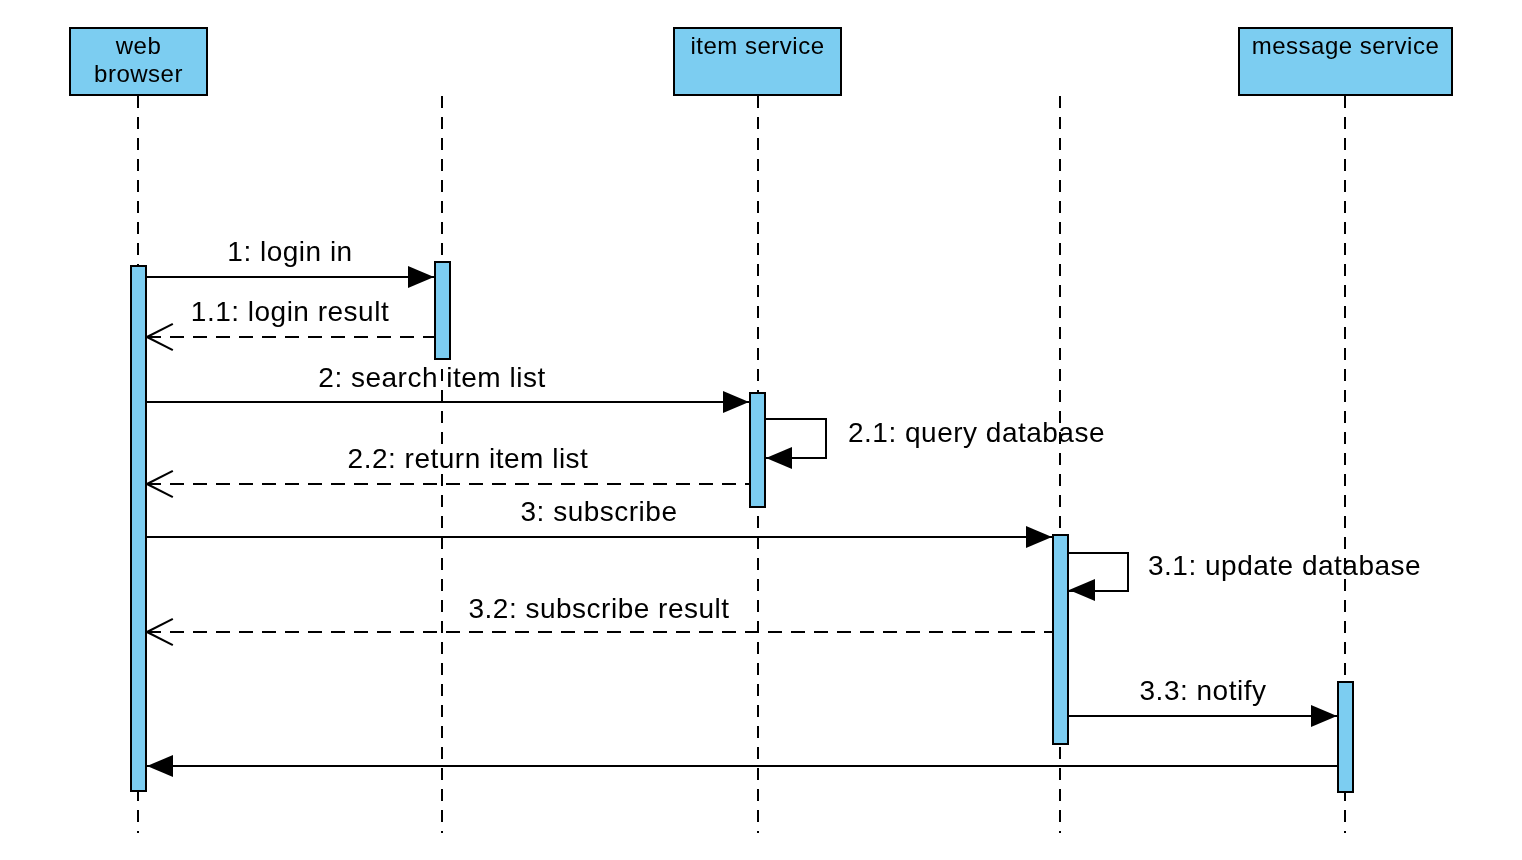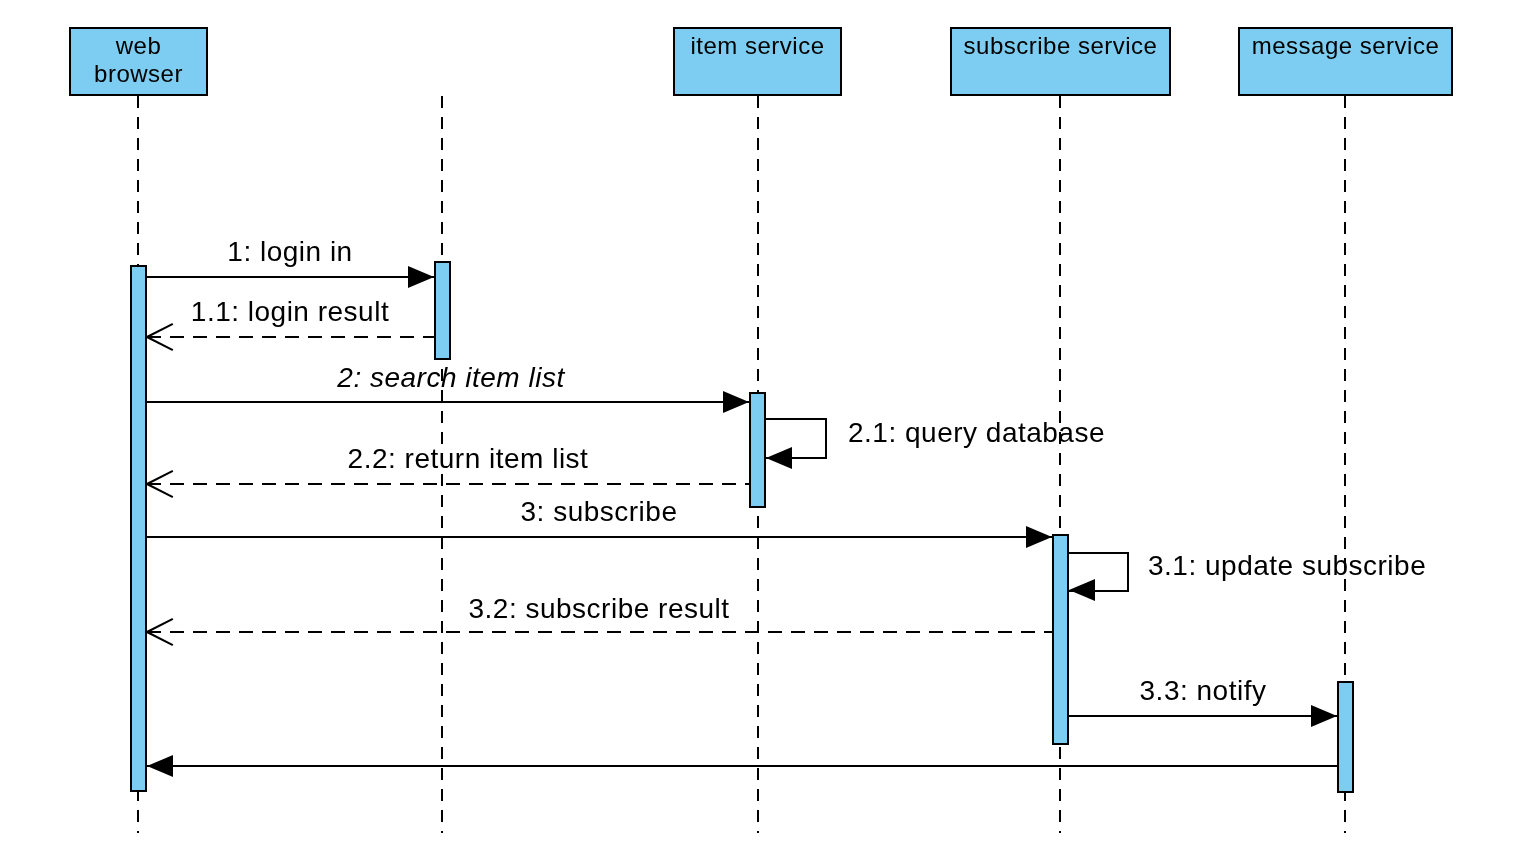--- a/index.html
+++ b/index.html
@@ -108,60 +108,57 @@
   <div class="lifeline" style="left:757px;"></div>
   <div class="lifeline" style="left:1059px;"></div>
   <div class="lifeline" style="left:1344px;"></div>
 
   <div class="actor-box" style="left:69px;width:139px;">
     <span class="lbl wrap">web browser</span>
   </div>
   <div class="actor-box" style="left:673px;width:169px;">
     <span class="lbl">item service</span>
   </div>
-  <div class="actor-box" style="left:950px;width:221px;">
-    <span class="lbl">subscribe service</span>
-  </div>
   <div class="actor-box" style="left:1238px;width:215px;">
     <span class="lbl">message service</span>
   </div>
 
   <div class="activation" style="left:130px;top:265px;height:527px;"></div>
   <div class="activation" style="left:434px;top:261px;height:99px;"></div>
   <div class="activation" style="left:749px;top:392px;height:116px;"></div>
   <div class="activation" style="left:1052px;top:534px;height:211px;"></div>
   <div class="activation" style="left:1337px;top:681px;height:112px;"></div>
 
   <div class="mline" style="left:147px;top:276px;width:287px;"></div>
   <div class="arr-right" style="left:408px;top:266px;"></div>
   <div class="msg-label centered" style="left:290px;top:239px;">1: login in</div>
 
   <div class="mline dashed" style="left:147px;top:336px;width:287px;"></div>
   <div class="open-left" style="left:147px;top:337px;"></div>
   <div class="msg-label centered" style="left:290px;top:299px;">1.1: login result</div>
 
   <div class="mline" style="left:147px;top:401px;width:602px;"></div>
   <div class="arr-right" style="left:723px;top:391px;"></div>
-  <div class="msg-label centered" style="left:451px;top:365px;font-style:italic;">2: search item list</div>
+  <div class="msg-label centered" style="left:432px;top:365px;">2: search item list</div>
 
   <div class="self-loop" style="left:766px;top:418px;width:61px;height:41px;"></div>
   <div class="arr-left" style="left:766px;top:447px;"></div>
   <div class="msg-label" style="left:848px;top:420px;">2.1: query database</div>
 
   <div class="mline dashed" style="left:147px;top:483px;width:602px;"></div>
   <div class="open-left" style="left:147px;top:484px;"></div>
   <div class="msg-label centered" style="left:468px;top:446px;">2.2: return item list</div>
 
   <div class="mline" style="left:147px;top:536px;width:905px;"></div>
   <div class="arr-right" style="left:1026px;top:526px;"></div>
   <div class="msg-label centered" style="left:599px;top:499px;">3: subscribe</div>
 
   <div class="self-loop" style="left:1069px;top:552px;width:60px;height:40px;"></div>
   <div class="arr-left" style="left:1069px;top:579px;"></div>
-  <div class="msg-label" style="left:1148px;top:553px;">3.1: update subscribe</div>
+  <div class="msg-label" style="left:1148px;top:553px;">3.1: update database</div>
 
   <div class="mline dashed" style="left:147px;top:631px;width:905px;"></div>
   <div class="open-left" style="left:147px;top:632px;"></div>
   <div class="msg-label centered" style="left:599px;top:596px;">3.2: subscribe result</div>
 
   <div class="mline" style="left:1069px;top:715px;width:268px;"></div>
   <div class="arr-right" style="left:1311px;top:705px;"></div>
   <div class="msg-label centered" style="left:1203px;top:678px;">3.3: notify</div>
 
   <div class="mline" style="left:147px;top:765px;width:1190px;"></div>

